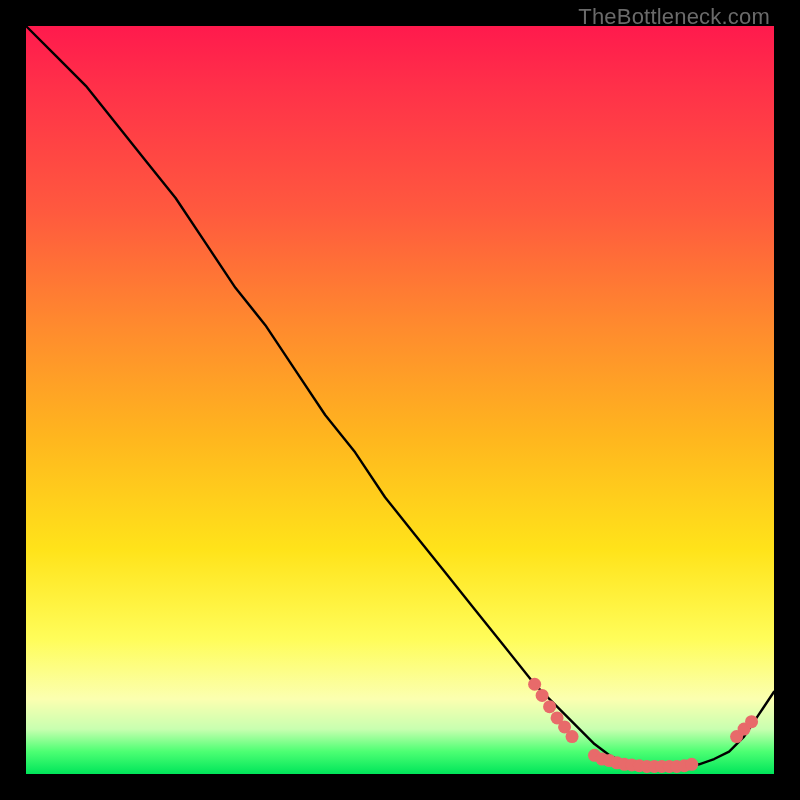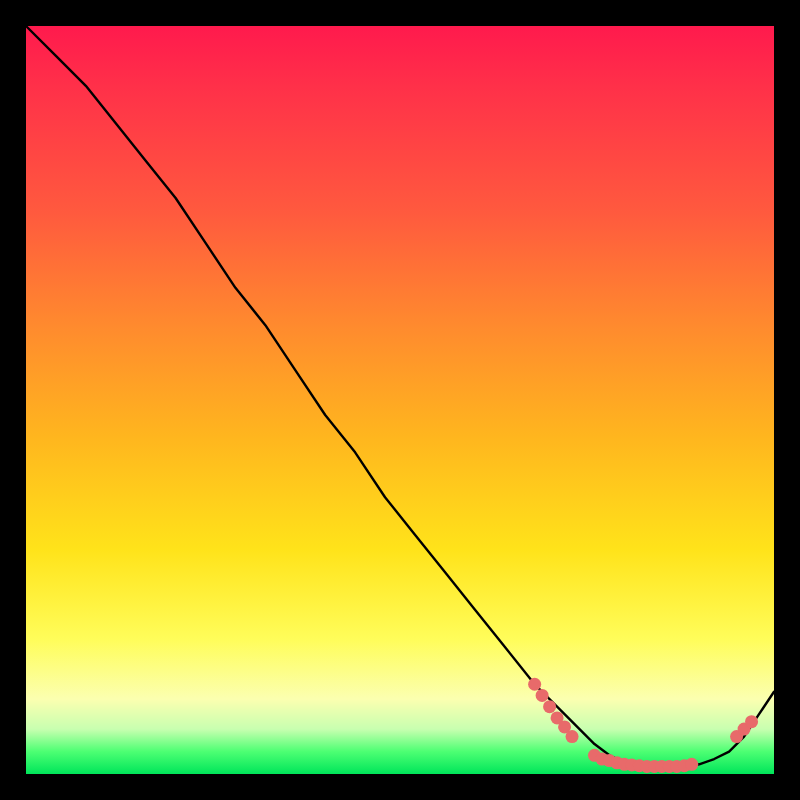--- a/index.html
+++ b/index.html
@@ -54,20 +54,21 @@
     top: 0;
     width: 748px;
     height: 748px;
     overflow: visible;
   }
 </style>
 </head>
 <body>
 
 <div class="frame">
+  <div class="watermark">TheBottleneck.com</div>
 
   <div class="plot">
     <svg class="curve" viewBox="0 0 748 748" preserveAspectRatio="none">
       <path id="curve-path" fill="none" stroke="#000000" stroke-width="2.4" stroke-linecap="round" stroke-linejoin="round" d="M0.00 0.00 L29.92 29.92 L59.84 59.84 L89.76 97.24 L119.68 134.64 L149.60 172.04 L179.52 216.92 L209.44 261.80 L239.36 299.20 L269.28 344.08 L299.20 388.96 L329.12 426.36 L359.04 471.24 L388.96 508.64 L418.88 546.04 L448.80 583.44 L478.72 620.84 L508.64 658.24 L538.56 688.16 L553.52 703.12 L568.48 718.08 L583.44 729.30 L598.40 736.78 L613.36 740.52 L628.32 740.52 L643.28 740.52 L658.24 740.52 L673.20 738.28 L688.16 733.04 L703.12 725.56 L718.08 710.60 L733.04 688.16 L748.00 665.72"></path>
       <g id="markers">
           <circle cx="508.64" cy="658.24" r="6.5" fill="#e86a6a" stroke="#c44d4d" stroke-width="0"></circle>
           <circle cx="516.12" cy="669.46" r="6.5" fill="#e86a6a" stroke="#c44d4d" stroke-width="0"></circle>
           <circle cx="523.60" cy="680.68" r="6.5" fill="#e86a6a" stroke="#c44d4d" stroke-width="0"></circle>
           <circle cx="531.08" cy="691.90" r="6.5" fill="#e86a6a" stroke="#c44d4d" stroke-width="0"></circle>
           <circle cx="538.56" cy="700.88" r="6.5" fill="#e86a6a" stroke="#c44d4d" stroke-width="0"></circle>

